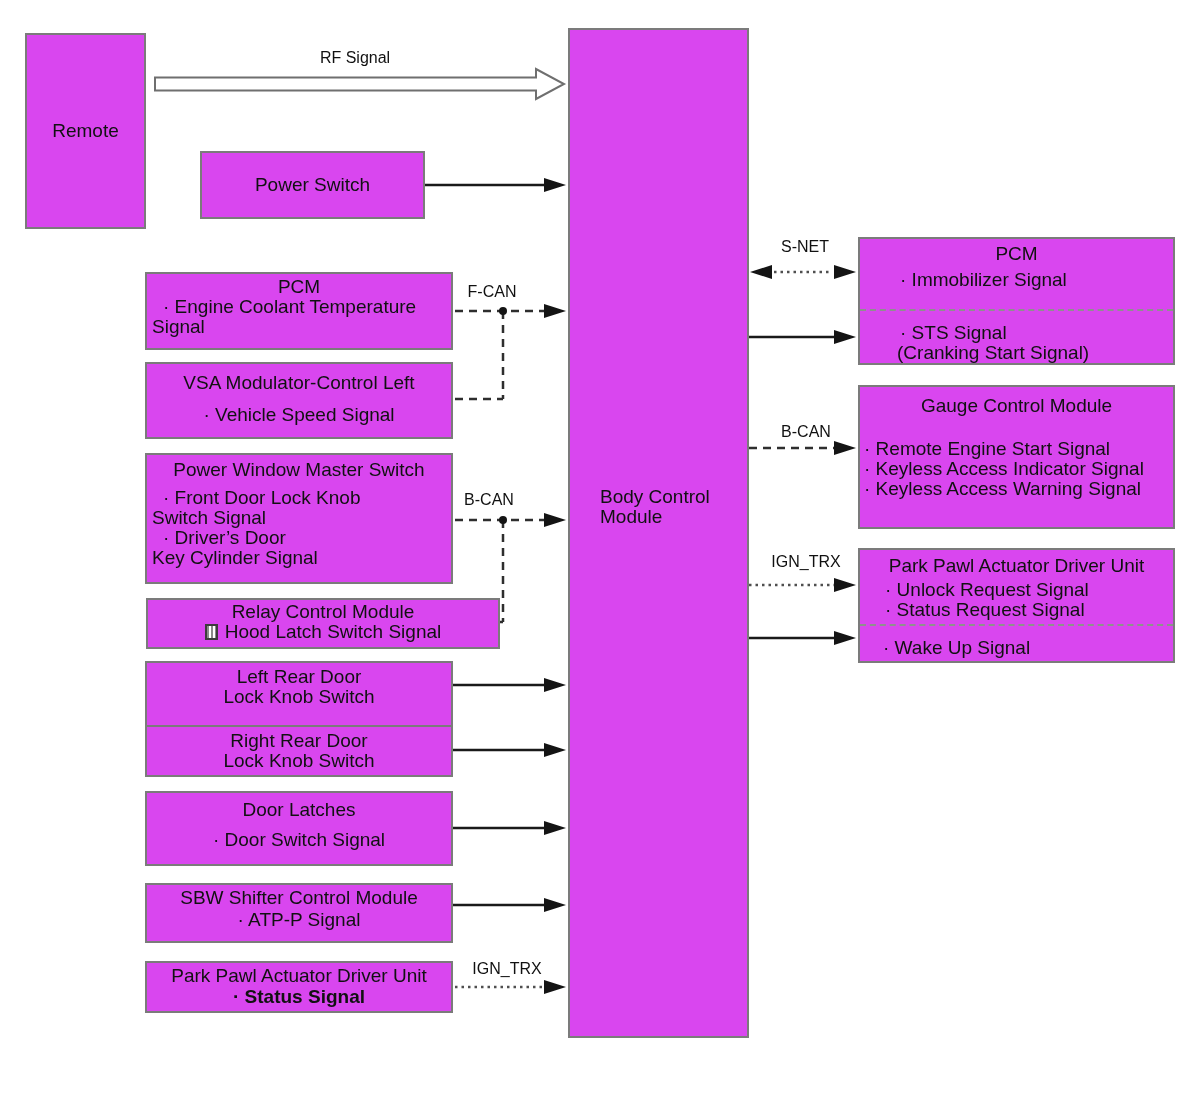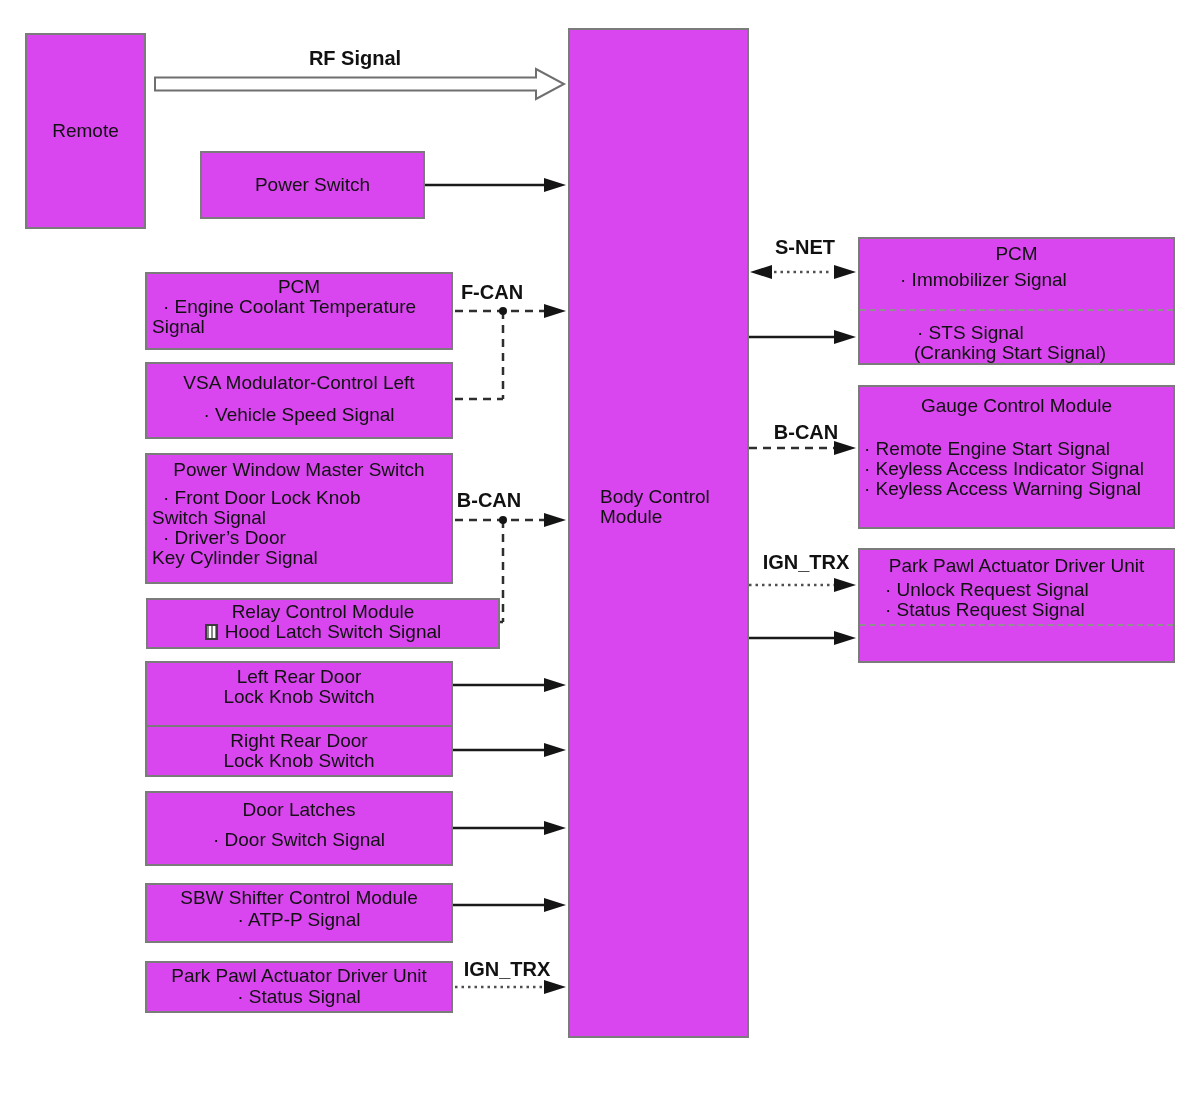--- a/index.html
+++ b/index.html
@@ -13,22 +13,22 @@
     position:absolute;box-sizing:border-box;background:#d946ef;
     border:2px solid #7b7b7b;font-size:19px;line-height:20px;color:#111;
   }
   .flexc{display:flex;align-items:center;justify-content:center;}
   .ln{white-space:nowrap;}
   .c{text-align:center;}
   .ind{padding-left:16px;}
   .cont{padding-left:5px;}
   .divider{position:absolute;left:0;right:0;border-top:2px dashed #8f8f8f;}
   .conn-label{
-    position:absolute;font-size:20px;line-height:22px;text-align:center;
-    color:#111;white-space:nowrap;font-weight:bold;
+    position:absolute;font-size:16px;line-height:22px;text-align:center;
+    color:#111;white-space:nowrap;
   }
   .tofu{
     display:inline-block;width:13px;height:16px;box-sizing:border-box;
     border:2px solid #3c3c3c;margin-right:7px;vertical-align:-2px;
     background:repeating-linear-gradient(90deg,#8a8a8a 0 2px,#ffffff 2px 4px);
   }
   .solid{stroke:#1a1a1a;stroke-width:2.5;fill:none;}
   .dashed{stroke:#2e2e2e;stroke-width:2.5;fill:none;stroke-dasharray:8 6;}
   .dotted{stroke:#4f4f4f;stroke-width:2.5;fill:none;stroke-dasharray:2.5 4;}
   .head{fill:#141414;stroke:none;}
@@ -161,35 +161,35 @@
     <div class="ln c" style="margin-top:10px;">· Door Switch Signal</div>
   </div>
 
   <div class="box" style="left:145px;top:883px;width:308px;height:60px;padding-top:3px;">
     <div class="ln c">SBW Shifter Control Module</div>
     <div class="ln c" style="margin-top:2px;">· ATP-P Signal</div>
   </div>
 
   <div class="box" style="left:145px;top:961px;width:308px;height:52px;padding-top:3px;">
     <div class="ln c">Park Pawl Actuator Driver Unit</div>
-    <div class="ln c" style="margin-top:1px;">· Status Signal</div>
+    <div class="ln c" style="margin-top:1px;font-weight:bold;">· Status Signal</div>
   </div>
 
   <div class="box" style="left:568px;top:28px;width:181px;height:1010px;">
     <div style="position:absolute;left:30px;top:457px;">
       <div class="ln">Body Control</div>
       <div class="ln">Module</div>
     </div>
   </div>
 
   <div class="box" style="left:858px;top:237px;width:317px;height:128px;padding-top:5px;">
     <div class="ln c">PCM</div>
     <div class="ln" style="padding-left:40px;margin-top:6px;">· Immobilizer Signal</div>
     <div class="divider" style="top:70px;"></div>
-    <div style="position:absolute;left:17px;top:84px;width:100%;">
+    <div style="position:absolute;left:0;top:84px;width:100%;">
       <div class="ln" style="padding-left:40px;">· STS Signal</div>
       <div class="ln" style="padding-left:37px;">(Cranking Start Signal)</div>
     </div>
   </div>
 
   <div class="box" style="left:858px;top:385px;width:317px;height:144px;">
     <div class="ln c" style="margin-top:9px;">Gauge Control Module</div>
     <div style="margin-top:23px;padding-left:4px;">
       <div class="ln">· Remote Engine Start Signal</div>
       <div class="ln">· Keyless Access Indicator Signal</div>
@@ -197,20 +197,23 @@
     </div>
   </div>
 
   <div class="box" style="left:858px;top:548px;width:317px;height:115px;padding-top:6px;">
     <div class="ln c">Park Pawl Actuator Driver Unit</div>
     <div style="margin-top:4px;padding-left:25px;">
       <div class="ln">· Unlock Request Signal</div>
       <div class="ln">· Status Request Signal</div>
     </div>
     <div class="divider" style="top:74px;"></div>
+    <div style="position:absolute;left:0;top:88px;width:100%;">
+      <div class="ln" style="padding-left:23px;">· Wake Up Signal</div>
+    </div>
   </div>
 
   <div class="conn-label" style="left:285px;top:47px;width:140px;">RF Signal</div>
   <div class="conn-label" style="left:442px;top:281px;width:100px;">F-CAN</div>
   <div class="conn-label" style="left:438px;top:489px;width:102px;">B-CAN</div>
   <div class="conn-label" style="left:452px;top:958px;width:110px;">IGN_TRX</div>
   <div class="conn-label" style="left:755px;top:236px;width:100px;">S-NET</div>
   <div class="conn-label" style="left:756px;top:421px;width:100px;">B-CAN</div>
   <div class="conn-label" style="left:752px;top:551px;width:108px;">IGN_TRX</div>
 

